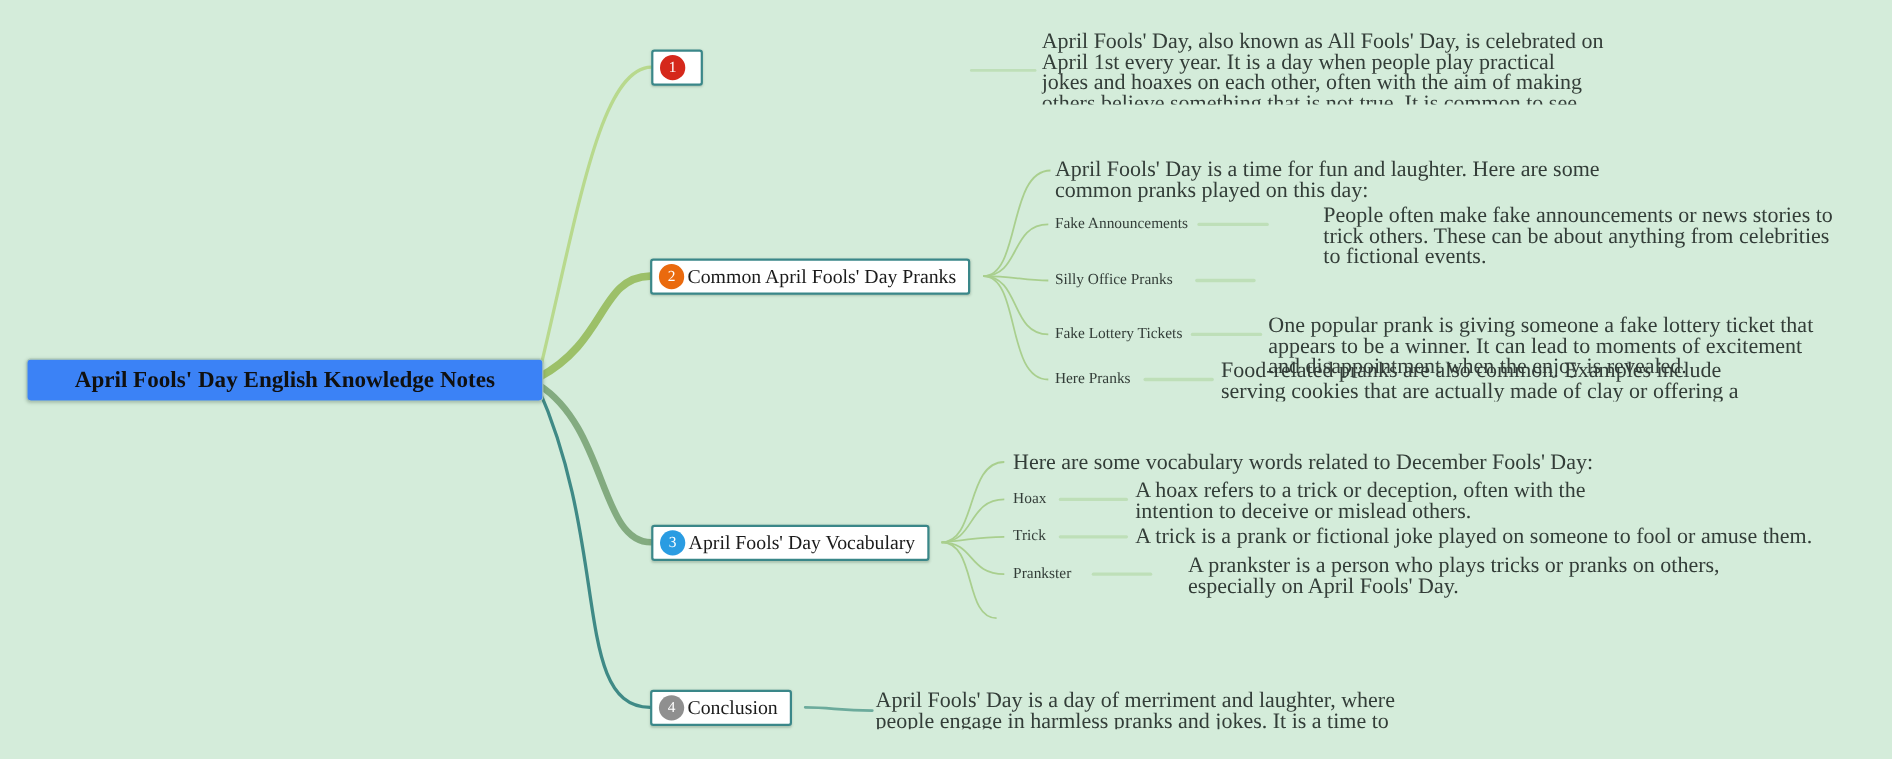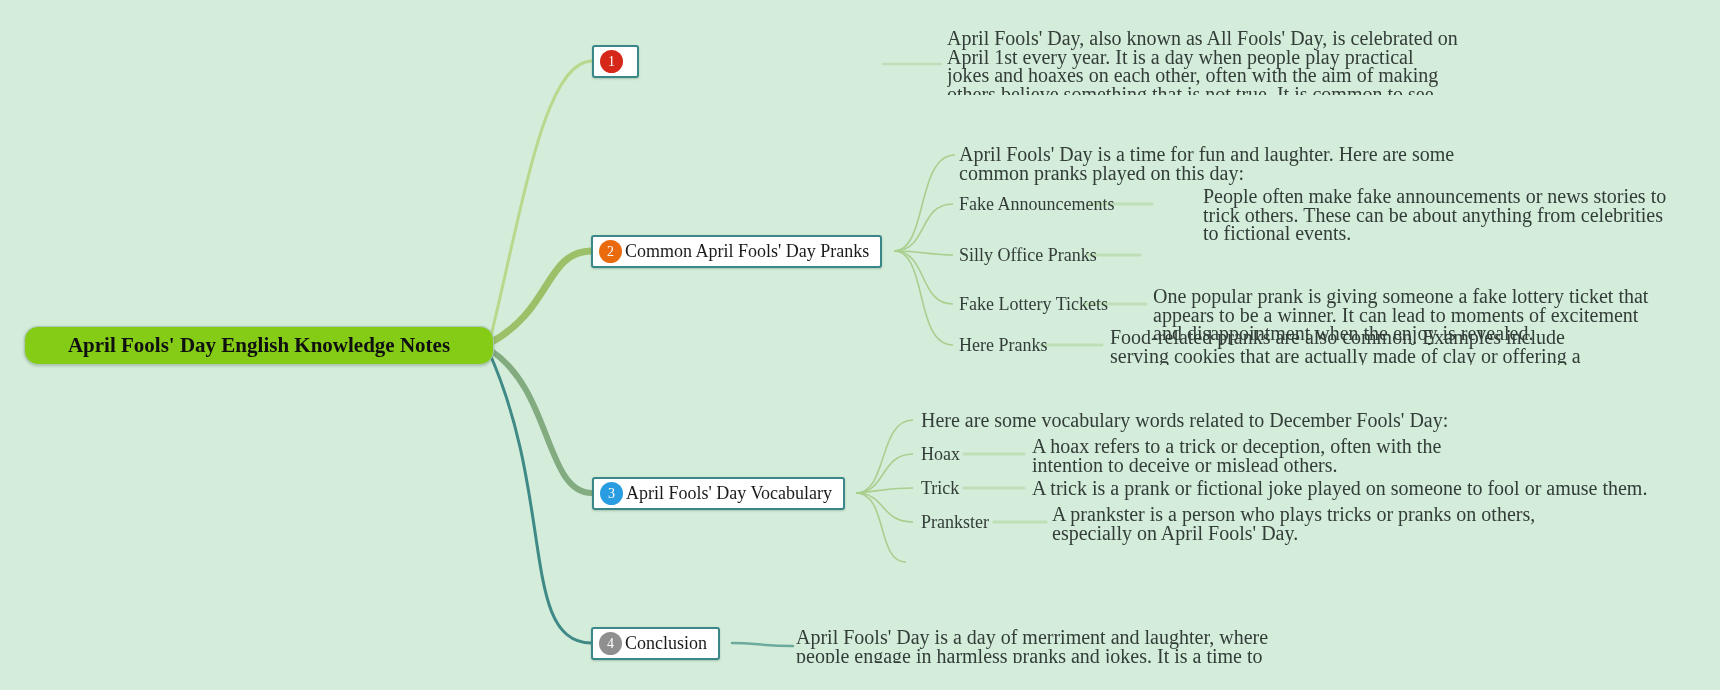--- a/index.html
+++ b/index.html
@@ -10,21 +10,21 @@
   .canvas{
     position:relative;width:1720px;height:690px;
     background:#d4ecda;
   }
   .connector-layer{
     position:absolute;left:0;top:0;width:1720px;height:690px;
     pointer-events:none;
   }
   .root-node{
     position:absolute;left:24px;top:326px;width:470px;height:39px;
-    background:#84cc16;border:1px solid #aec7b6;border-radius:14px;
+    background:#3b82f6;border:1px solid #aec7b6;border-radius:4px;
     box-shadow:0 1px 3px rgba(50,80,60,.28);
     display:flex;align-items:center;justify-content:center;
     font-size:21px;font-weight:bold;color:#101010;white-space:nowrap;
     box-sizing:border-box;cursor:pointer;
   }
   .topic-node{
     position:absolute;height:33px;
     background:#ffffff;border:2px solid #3a8789;border-radius:3px;
     box-shadow:0 1px 2px rgba(50,80,60,.25);
     display:inline-flex;align-items:center;
@@ -37,39 +37,39 @@
     color:#ffffff;font-size:14px;margin-right:3px;flex:0 0 auto;
   }
   .node1{left:592px;top:45px;}
   .node2{left:591px;top:235px;}
   .node3{left:592px;top:477px;}
   .node4{left:591px;top:627px;}
   .note{
     position:absolute;font-size:20px;line-height:18.5px;color:#333d38;
   }
   .sublabel{
-    position:absolute;font-size:18px;line-height:18.5px;color:#333d38;white-space:nowrap;
+    position:absolute;font-size:14px;line-height:18.5px;color:#333d38;white-space:nowrap;
   }
   .note-intro{left:947px;top:29px;width:512px;height:66px;overflow:hidden;}
   .note-pranks-intro{left:959px;top:145px;width:505px;}
   .label-fake-announcements{left:959px;top:195px;}
   .note-fake-announcements{left:1160px;top:187px;width:478px;margin-left:43px;}
   .label-silly{left:959px;top:246px;}
   .note-silly{left:1146px;top:228px;width:492px;height:50px;overflow:hidden;}
   .label-lottery{left:959px;top:295px;}
   .note-lottery{left:1153px;top:287px;width:505px;}
   .label-food{left:959px;top:336px;}
   .note-food{left:1110px;top:328px;width:472px;height:37px;overflow:hidden;}
   .note-vocab-intro{left:921px;top:411px;width:540px;white-space:nowrap;}
   .label-hoax{left:921px;top:445px;}
   .note-hoax{left:1032px;top:437px;width:480px;}
   .label-trick{left:921px;top:479px;}
   .note-trick{left:1032px;top:479px;width:540px;white-space:nowrap;}
   .label-prankster{left:921px;top:513px;}
-  .note-prankster{left:1052px;top:505px;width:500px;}
+  .note-prankster{left:1080px;top:505px;width:500px;}
   .note-conclusion{left:796px;top:628px;width:486px;height:35px;overflow:hidden;}
 </style>
 </head>
 <body>
 
 <div class="canvas">
 
   <svg class="connector-layer" viewBox="0 0 1720 690" width="1720" height="690" fill="none">
 
     <path d="M 490 340 C 525 195, 545 62, 592 61" stroke-width="3" stroke-linecap="round" stroke="#b8d98d"></path>

